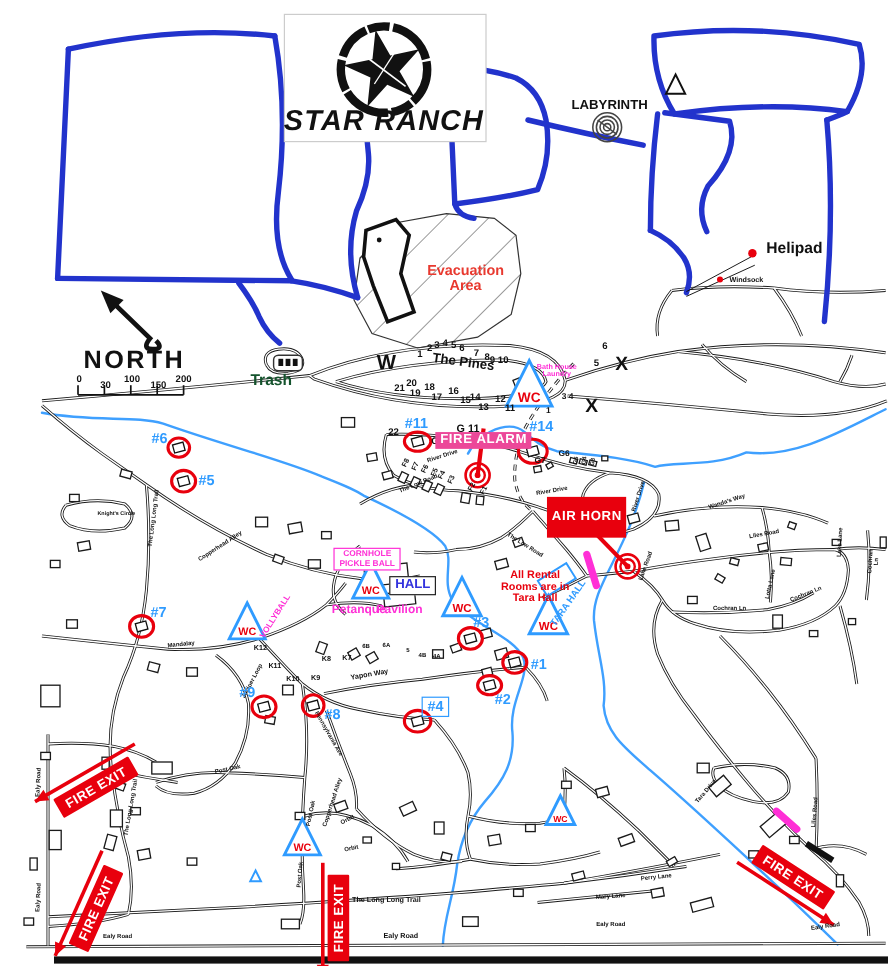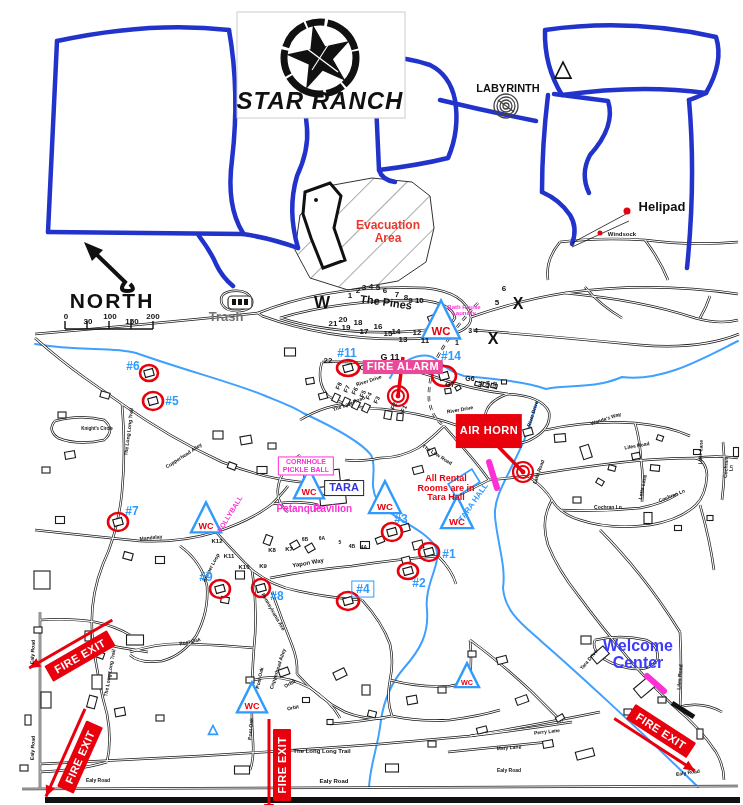--- a/index.html
+++ b/index.html
@@ -353,21 +353,21 @@
       <div class="lbl" style="left: 320px; top: 101px; font-size: 24px; color: rgb(17, 17, 17); font-weight: 900; font-style: italic; letter-spacing: 1px; transform: translate(-50%, -50%) rotate(0deg);">STAR RANCH</div>
       <div class="lbl" style="left: 508px; top: 89px; font-size: 11px; color: rgb(17, 17, 17); font-weight: 700; transform: translate(-50%, -50%) rotate(0deg);">LABYRINTH</div>
       <div class="lbl" style="left: 662px; top: 207px; font-size: 13px; color: rgb(17, 17, 17); font-weight: 700; transform: translate(-50%, -50%) rotate(0deg);">Helipad</div>
       <div class="lbl" style="left: 622px; top: 234px; font-size: 6px; color: rgb(17, 17, 17); font-weight: 700; transform: translate(-50%, -50%) rotate(0deg);">Windsock</div>
       <div class="lbl" style="left: 112px; top: 301px; font-size: 21px; color: rgb(17, 17, 17); font-weight: 800; letter-spacing: 2px; transform: translate(-50%, -50%) rotate(0deg);">NORTH</div>
       <div class="lbl" style="left: 66px; top: 317px; font-size: 8px; color: rgb(17, 17, 17); font-weight: 700; transform: translate(-50%, -50%) rotate(0deg);">0</div>
       <div class="lbl" style="left: 88px; top: 322px; font-size: 8px; color: rgb(17, 17, 17); font-weight: 700; transform: translate(-50%, -50%) rotate(0deg);">30</div>
       <div class="lbl" style="left: 110px; top: 317px; font-size: 8px; color: rgb(17, 17, 17); font-weight: 700; transform: translate(-50%, -50%) rotate(0deg);">100</div>
       <div class="lbl" style="left: 132px; top: 322px; font-size: 8px; color: rgb(17, 17, 17); font-weight: 700; transform: translate(-50%, -50%) rotate(0deg);">150</div>
       <div class="lbl" style="left: 153px; top: 317px; font-size: 8px; color: rgb(17, 17, 17); font-weight: 700; transform: translate(-50%, -50%) rotate(0deg);">200</div>
-      <div class="lbl" style="left: 226px; top: 317px; font-size: 13px; color: #737373; font-weight: 700; transform: translate(-50%, -50%) rotate(0deg);">Trash</div>
+      <div class="lbl" style="left: 226px; top: 317px; font-size: 13px; color: #14532d; font-weight: 700; transform: translate(-50%, -50%) rotate(0deg);">Trash</div>
       <div class="lbl" style="left: 388px; top: 232px; font-size: 12px; color: rgb(232, 57, 47); font-weight: 700; transform: translate(-50%, -50%) rotate(0deg);">Evacuation
 Area</div>
       <div class="lbl" style="left: 386px; top: 303px; font-size: 11px; color: rgb(17, 17, 17); font-weight: 700; transform: translate(-50%, -50%) rotate(8deg);">The Pines</div>
       <div class="lbl" style="left: 322px; top: 303px; font-size: 17px; color: rgb(17, 17, 17); font-weight: 800; transform: translate(-50%, -50%) rotate(0deg);">W</div>
       <div class="lbl" style="left: 518px; top: 304px; font-size: 16px; color: rgb(17, 17, 17); font-weight: 800; transform: translate(-50%, -50%) rotate(0deg);">X</div>
       <div class="lbl" style="left: 493px; top: 339px; font-size: 16px; color: rgb(17, 17, 17); font-weight: 800; transform: translate(-50%, -50%) rotate(0deg);">X</div>
       <div class="lbl" style="left: 350px; top: 296px; font-size: 8px; color: rgb(17, 17, 17); font-weight: 700; transform: translate(-50%, -50%) rotate(0deg);">1</div>
       <div class="lbl" style="left: 358px; top: 291px; font-size: 8px; color: rgb(17, 17, 17); font-weight: 700; transform: translate(-50%, -50%) rotate(0deg);">2</div>
       <div class="lbl" style="left: 364px; top: 288px; font-size: 8px; color: rgb(17, 17, 17); font-weight: 700; transform: translate(-50%, -50%) rotate(0deg);">3</div>
       <div class="lbl" style="left: 371px; top: 287px; font-size: 8px; color: rgb(17, 17, 17); font-weight: 700; transform: translate(-50%, -50%) rotate(0deg);">4</div>
@@ -414,21 +414,21 @@
       <div class="lbl" style="left: 533px; top: 414px; font-size: 5px; color: rgb(17, 17, 17); font-weight: 700; transform: translate(-50%, -50%) rotate(-72deg);">River Drive</div>
       <div class="lbl" style="left: 349px; top: 404px; font-size: 5px; color: rgb(17, 17, 17); font-weight: 700; transform: translate(-50%, -50%) rotate(-22deg);">The Low Road</div>
       <div class="lbl" style="left: 437px; top: 455px; font-size: 5px; color: rgb(17, 17, 17); font-weight: 700; transform: translate(-50%, -50%) rotate(32deg);">The Low Road</div>
       <div class="lbl" style="left: 446px; top: 489px; font-size: 9px; color: rgb(232, 0, 13); font-weight: 800; transform: translate(-50%, -50%) rotate(0deg);">All Rental
 Rooms are in
 Tara Hall</div>
       <div class="lbl" style="left: 474px; top: 503px; font-size: 8px; color: rgb(47, 155, 255); font-weight: 800; transform: translate(-50%, -50%) rotate(-55deg);">TARA HALL</div>
       <div class="lbl" style="left: 306px; top: 466px; font-size: 7px; color: rgb(255, 47, 214); font-weight: 800; background: rgb(255, 255, 255); border: 1.5px solid rgb(255, 47, 214); padding: 1px 4px; transform: translate(-50%, -50%) rotate(0deg);">CORNHOLE
 PICKLE BALL</div>
       <div class="lbl" style="left: 299px; top: 509px; font-size: 10px; color: rgb(255, 47, 214); font-weight: 800; transform: translate(-50%, -50%) rotate(0deg);">Petanque</div>
-      <div class="lbl" style="left: 344px; top: 488px; font-size: 11px; color: rgb(51, 51, 221); font-weight: 800; background: rgb(255, 255, 255); border: 1.5px solid rgb(34, 34, 34); padding: 1px 4px; transform: translate(-50%, -50%) rotate(0deg);">TARA</div>
+      <div class="lbl" style="left: 344px; top: 488px; font-size: 11px; color: rgb(51, 51, 221); font-weight: 800; background: rgb(255, 255, 255); border: 1.5px solid rgb(34, 34, 34); padding: 1px 4px; transform: translate(-50%, -50%) rotate(0deg);">HALL</div>
       <div class="lbl" style="left: 333px; top: 509px; font-size: 10px; color: rgb(255, 47, 214); font-weight: 800; transform: translate(-50%, -50%) rotate(0deg);">Pavilion</div>
       <div class="lbl" style="left: 230px; top: 514px; font-size: 7px; color: rgb(255, 47, 214); font-weight: 800; transform: translate(-50%, -50%) rotate(-58deg);">VOLLYBALL</div>
       <div class="lbl" style="left: 97px; top: 429px; font-size: 4.5px; color: rgb(17, 17, 17); font-weight: 700; transform: translate(-50%, -50%) rotate(0deg);">Knight's Circle</div>
       <div class="lbl" style="left: 184px; top: 456px; font-size: 5px; color: rgb(17, 17, 17); font-weight: 700; transform: translate(-50%, -50%) rotate(-33deg);">Copperhead Alley</div>
       <div class="lbl" style="left: 129px; top: 432px; font-size: 5px; color: rgb(17, 17, 17); font-weight: 700; transform: translate(-50%, -50%) rotate(-83deg);">The Long Long Trail</div>
       <div class="lbl" style="left: 151px; top: 538px; font-size: 5px; color: rgb(17, 17, 17); font-weight: 700; transform: translate(-50%, -50%) rotate(-6deg);">Mandalay</div>
       <div class="lbl" style="left: 211px; top: 568px; font-size: 5px; color: rgb(17, 17, 17); font-weight: 700; transform: translate(-50%, -50%) rotate(-62deg);">Juniper Loop</div>
       <div class="lbl" style="left: 308px; top: 563px; font-size: 6px; color: rgb(17, 17, 17); font-weight: 700; transform: translate(-50%, -50%) rotate(-10deg);">Yapon Way</div>
       <div class="lbl" style="left: 217px; top: 541px; font-size: 6px; color: rgb(17, 17, 17); font-weight: 700; transform: translate(-50%, -50%) rotate(0deg);">K12</div>
       <div class="lbl" style="left: 229px; top: 556px; font-size: 6px; color: rgb(17, 17, 17); font-weight: 700; transform: translate(-50%, -50%) rotate(0deg);">K11</div>
@@ -449,22 +449,20 @@
       <div class="lbl" style="left: 293px; top: 708px; font-size: 5px; color: rgb(17, 17, 17); font-weight: 700; transform: translate(-50%, -50%) rotate(-12deg);">Orbit</div>
       <div class="lbl" style="left: 278px; top: 669px; font-size: 5px; color: rgb(17, 17, 17); font-weight: 700; transform: translate(-50%, -50%) rotate(-72deg);">Copperhead Alley</div>
       <div class="lbl" style="left: 110px; top: 673px; font-size: 5px; color: rgb(17, 17, 17); font-weight: 700; transform: translate(-50%, -50%) rotate(-80deg);">The Long Long Trail</div>
       <div class="lbl" style="left: 322px; top: 751px; font-size: 6px; color: rgb(17, 17, 17); font-weight: 700; transform: translate(-50%, -50%) rotate(0deg);">The Long Long Trail</div>
       <div class="lbl" style="left: 33px; top: 652px; font-size: 5px; color: rgb(17, 17, 17); font-weight: 700; transform: translate(-50%, -50%) rotate(-87deg);">Ealy Road</div>
       <div class="lbl" style="left: 33px; top: 748px; font-size: 5px; color: rgb(17, 17, 17); font-weight: 700; transform: translate(-50%, -50%) rotate(-87deg);">Ealy Road</div>
       <div class="lbl" style="left: 98px; top: 781px; font-size: 5px; color: rgb(17, 17, 17); font-weight: 700; transform: translate(-50%, -50%) rotate(0deg);">Ealy Road</div>
       <div class="lbl" style="left: 334px; top: 781px; font-size: 6px; color: rgb(17, 17, 17); font-weight: 700; transform: translate(-50%, -50%) rotate(0deg);">Ealy Road</div>
       <div class="lbl" style="left: 509px; top: 771px; font-size: 5px; color: rgb(17, 17, 17); font-weight: 700; transform: translate(-50%, -50%) rotate(0deg);">Ealy Road</div>
       <div class="lbl" style="left: 688px; top: 773px; font-size: 5px; color: rgb(17, 17, 17); font-weight: 700; transform: translate(-50%, -50%) rotate(-8deg);">Ealy Road</div>
-      <div class="lbl" style="left: 638px; top: 654px; font-size: 16px; color: rgb(59, 59, 255); font-weight: 800; transform: translate(-50%, -50%) rotate(0deg);">Welcome
-Center</div>
       <div class="lbl" style="left: 637px; top: 446px; font-size: 5px; color: rgb(17, 17, 17); font-weight: 700; transform: translate(-50%, -50%) rotate(-10deg);">Liles Road</div>
       <div class="lbl" style="left: 680px; top: 677px; font-size: 5px; color: rgb(17, 17, 17); font-weight: 700; transform: translate(-50%, -50%) rotate(-85deg);">Liles Road</div>
       <div class="lbl" style="left: 643px; top: 487px; font-size: 5px; color: rgb(17, 17, 17); font-weight: 700; transform: translate(-50%, -50%) rotate(-78deg);">Lotta Lane</div>
       <div class="lbl" style="left: 608px; top: 508px; font-size: 5px; color: rgb(17, 17, 17); font-weight: 700; transform: translate(-50%, -50%) rotate(0deg);">Cochran Ln</div>
       <div class="lbl" style="left: 672px; top: 496px; font-size: 5px; color: rgb(17, 17, 17); font-weight: 700; transform: translate(-50%, -50%) rotate(-22deg);">Cochran Ln</div>
       <div class="lbl" style="left: 606px; top: 419px; font-size: 5px; color: rgb(17, 17, 17); font-weight: 700; transform: translate(-50%, -50%) rotate(-18deg);">Wanda's Way</div>
       <div class="lbl" style="left: 539px; top: 472px; font-size: 5px; color: rgb(17, 17, 17); font-weight: 700; transform: translate(-50%, -50%) rotate(-70deg);">Lake Road</div>
       <div class="lbl" style="left: 589px; top: 660px; font-size: 5px; color: rgb(17, 17, 17); font-weight: 700; transform: translate(-50%, -50%) rotate(-50deg);">Tara Drive</div>
       <div class="lbl" style="left: 547px; top: 732px; font-size: 5px; color: rgb(17, 17, 17); font-weight: 700; transform: translate(-50%, -50%) rotate(-6deg);">Perry Lane</div>
       <div class="lbl" style="left: 509px; top: 748px; font-size: 5px; color: rgb(17, 17, 17); font-weight: 700; transform: translate(-50%, -50%) rotate(-4deg);">Mary Lane</div>

